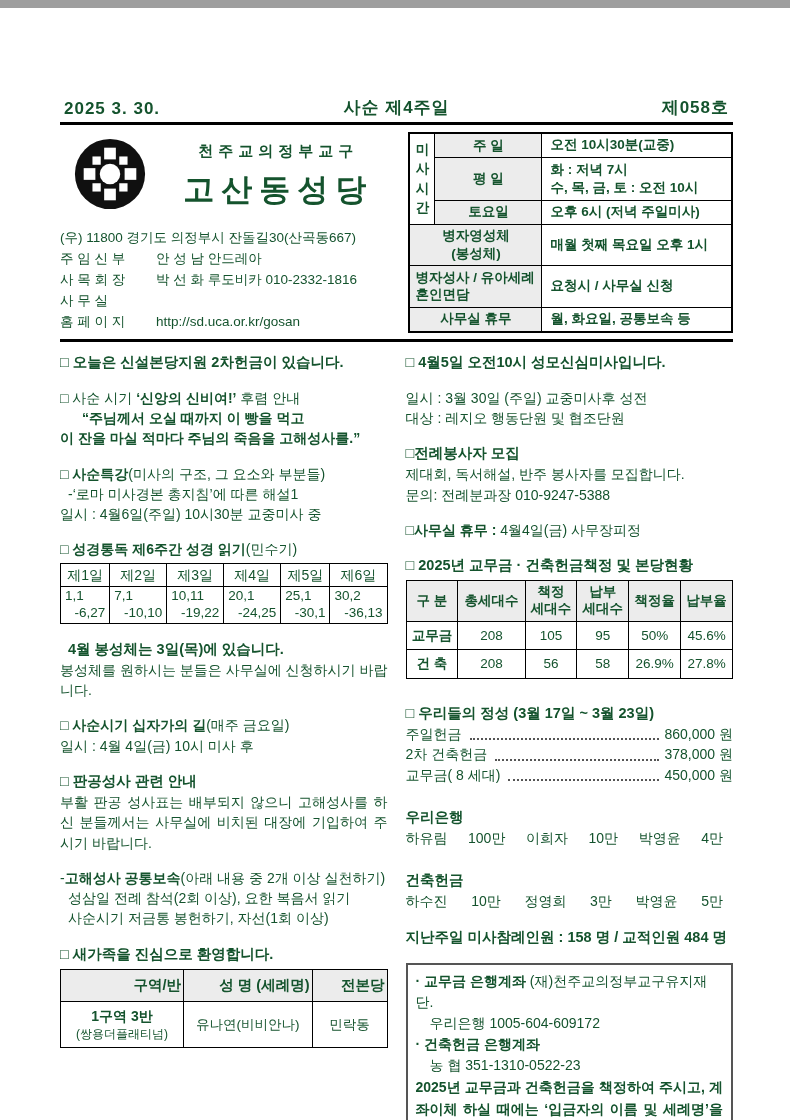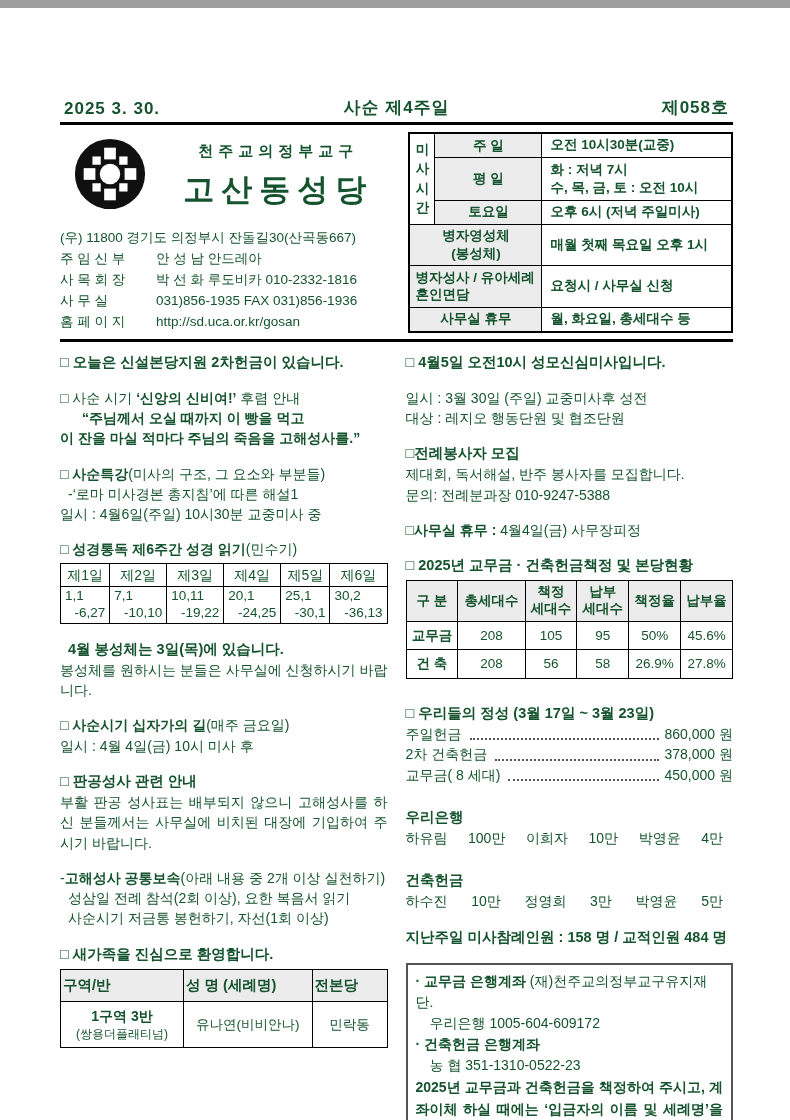--- a/index.html
+++ b/index.html
@@ -49,21 +49,21 @@
   .bible td{padding:1px 4px;font-size:13.5px;line-height:1.25;}
   .bible .top{text-align:left;}
   .bible .bot{text-align:right;}
   
   .fin{width:100%;margin-top:4px;}
   .fin th{background:#ececec;font-weight:bold;text-align:center;white-space:pre-line;line-height:1.25;padding:3px 2px;}
   .fin td{text-align:center;padding:4px 2px;}
   .fin td.cat{font-weight:bold;}
   
   .fam{width:100%;margin-top:4px;}
-  .fam th{background:#ececec;font-weight:bold;text-align:left;font-size:14.5px;padding:5px 2px;}
+  .fam th{background:#ececec;font-weight:bold;text-align:right;font-size:14.5px;padding:5px 2px;}
   .fam td{text-align:center;padding:4px 2px;}
   .fam .z1{font-weight:bold;font-size:14px;}
   .fam .z2{font-size:12px;}
   
   .off-row{display:flex;align-items:flex-end;}
   .off-label{white-space:nowrap;}
   .off-leader{flex:1;border-bottom:2px dotted #555;margin:0 6px 4px 8px;}
   .off-amt{white-space:nowrap;}
   .donor-row{display:flex;justify-content:space-between;padding-right:10px;}
   
@@ -109,21 +109,20 @@
         <div class="addr-row">
           <span class="addr-label">주 임 신 부</span>
           <span>안 성 남     안드레아</span>
         </div>
         <div class="addr-row">
           <span class="addr-label">사 목 회 장</span>
           <span>박 선 화     루도비카 010-2332-1816</span>
         </div>
         <div class="addr-row">
           <span class="addr-label">사  무  실</span>
-          <span>031)856-1935     FAX   031)856-1936</span>
         </div>
         <div class="addr-row">
           <span class="addr-label">홈 페 이 지</span>
           <span>http://sd.uca.or.kr/gosan</span>
         </div>
       </div>
     </div>
 
     <table class="mass">
       <tbody>
@@ -146,21 +145,21 @@
 (봉성체)</td>
         <td class="val">매월 첫째 목요일 오후 1시</td>
       </tr>
       <tr>
         <td class="lbl left" colspan="2">병자성사 / 유아세례
 혼인면담</td>
         <td class="val">요청시 / 사무실 신청</td>
       </tr>
       <tr>
         <td class="lbl" colspan="2">사무실  휴무</td>
-        <td class="val">월, 화요일, 총세대수 등</td>
+        <td class="val">월, 화요일, 공통보속 등</td>
       </tr>
     </tbody>
       </table>
   </div>
 
   <div class="rule"></div>
 
   <div class="cols">
 
     <div class="col">

